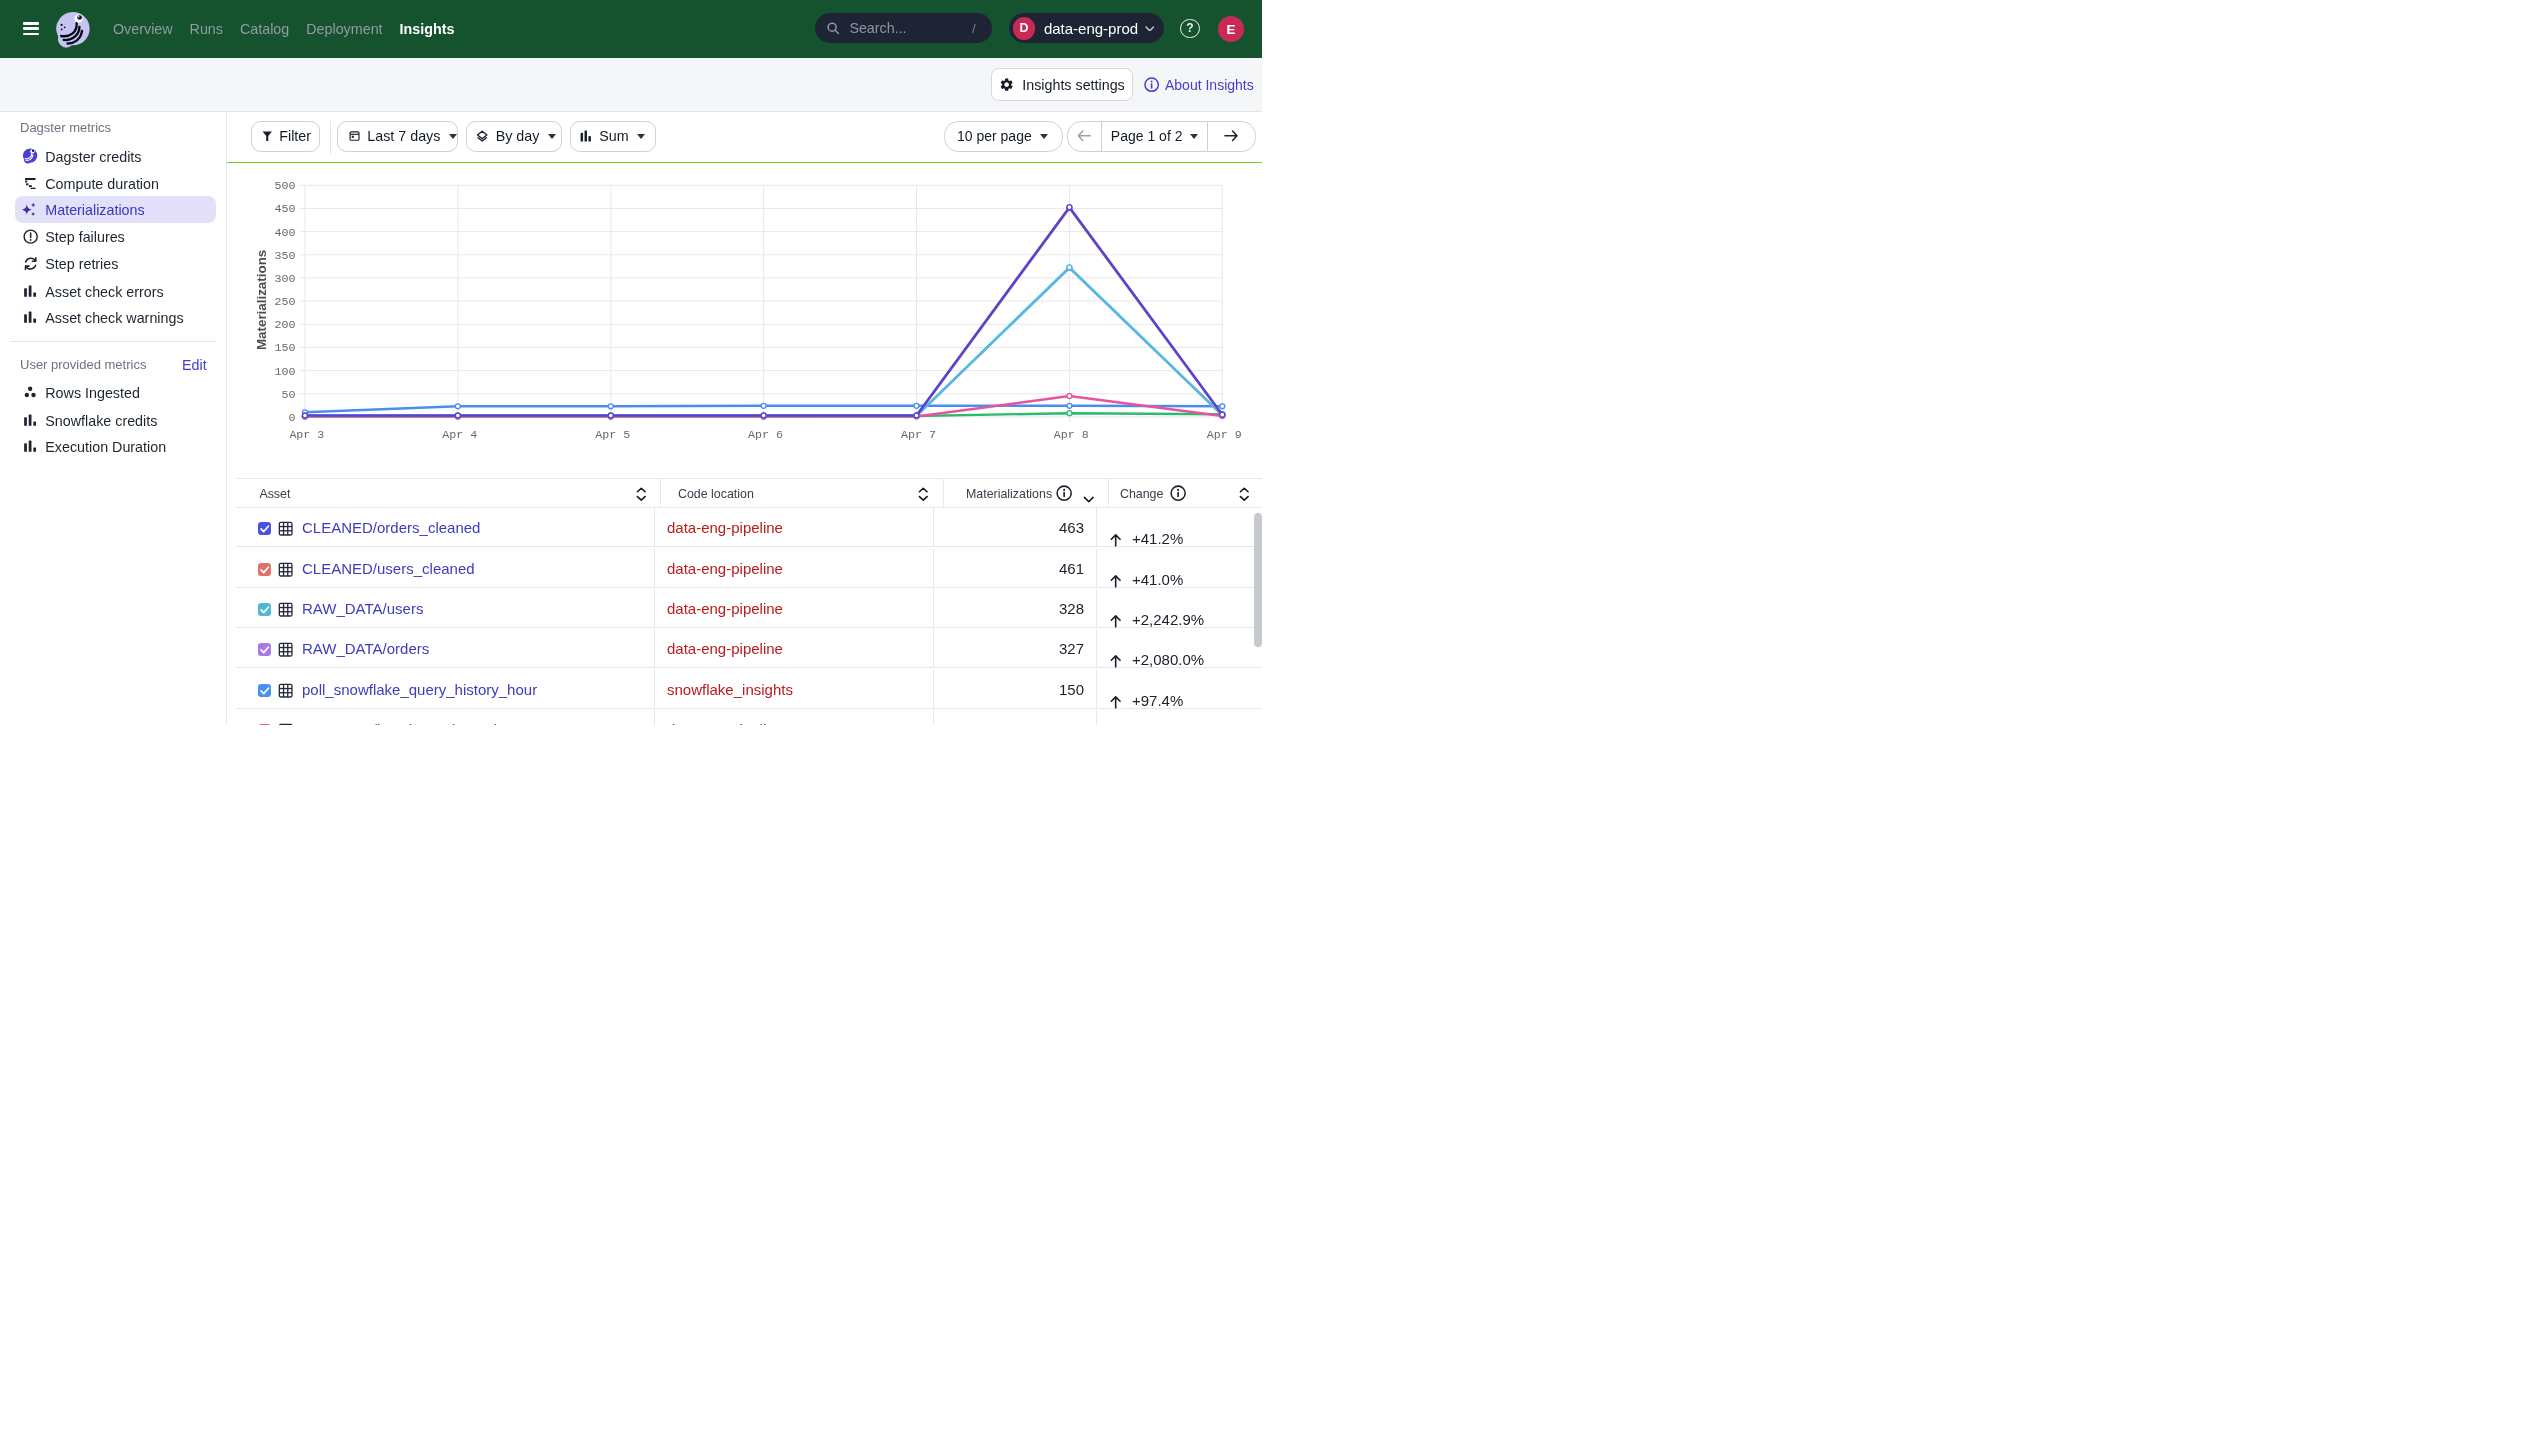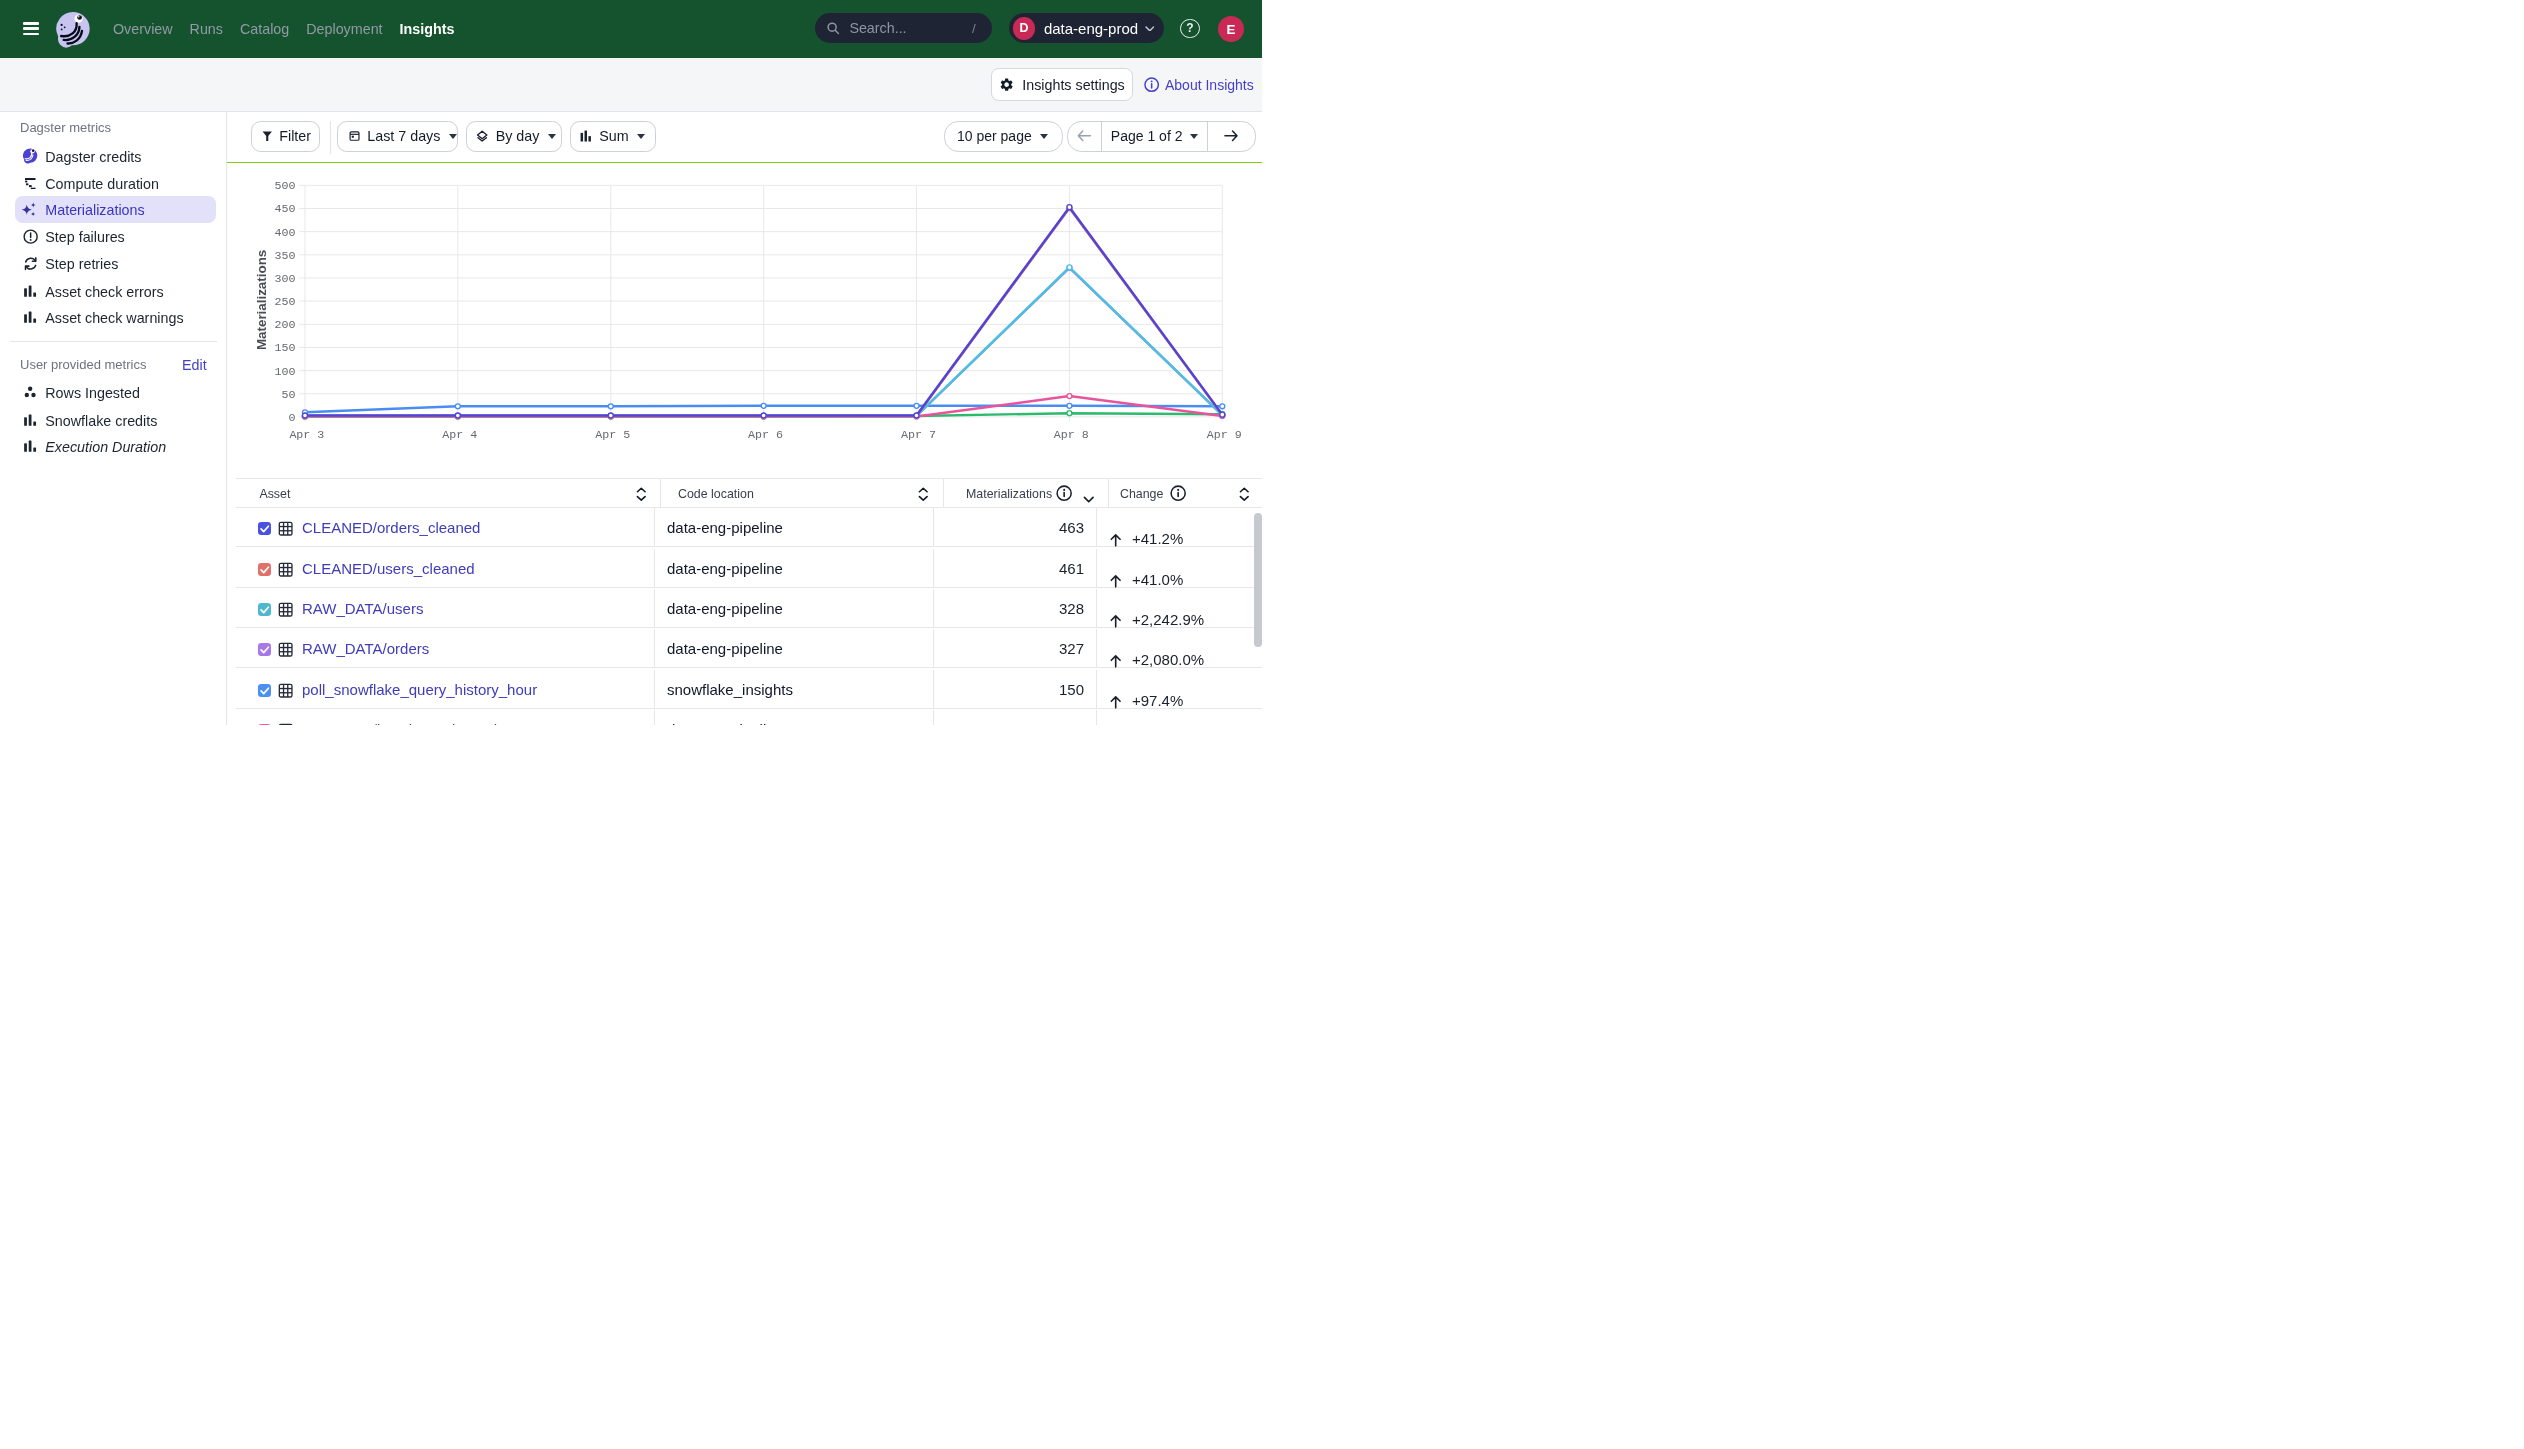--- a/index.html
+++ b/index.html
@@ -49,21 +49,21 @@
 
 
 .tablewrap { position:absolute; left:236px; top:478px; width:1035px; height:247px; background:#fff; border-top:1px solid #e6e7ea; }
 .thead { position:absolute; left:0; top:0; width:1035px; height:29px; border-bottom:1px solid #e6e7ea; }
 .th { position:absolute; top:0; height:29px; display:flex; align-items:center; font-size:12.4px; color:#39404d; }
 .hdiv { position:absolute; top:0; width:1px; height:29px; background:#e6e7ea; }
 .trow { position:absolute; left:0; width:1035px; height:39px; border-bottom:1px solid #e6e7ea; }
 .bdiv { position:absolute; top:0; width:1px; height:39px; background:#e6e7ea; }
 .cbx { position:absolute; left:22px; top:13.5px; width:13.4px; height:13.4px; border-radius:3.3px; }
 .alink { position:absolute; left:66px; top:0; height:39px; display:flex; align-items:center; font-size:15px; color:#3e3cbb; }
-.cloc { position:absolute; left:431px; top:0; height:39px; display:flex; align-items:center; font-size:15px; color:#0f172a; }
+.cloc { position:absolute; left:431px; top:0; height:39px; display:flex; align-items:center; font-size:15px; color:#b91c1c; }
 .mnum { position:absolute; left:697px; width:151px; top:0; height:39px; display:flex; align-items:center; justify-content:flex-end; font-size:15px; color:#1a212c; }
 .chg { position:absolute; left:873px; top:0; height:39px; display:flex; align-items:flex-end; font-size:15px; color:#1a212c; }
 .thumb { position:absolute; left:1254px; top:513px; width:7.7px; height:134px; border-radius:3.8px; background:#c6c9cf; }
 </style>
 </head>
 <body>
 <div id="app">
   <div class="topbar">
     <div class="burger">
         <div></div>
@@ -218,21 +218,21 @@
     <div class="sitem" style="top:295px;">
         <span class="sic">
       <svg width="14.3" height="14.3" viewBox="0 0 15 15" fill="#1c2530">
             <rect x="1.2" y="4.5" width="2.9" height="9" rx="0.5"></rect>
             <rect x="6" y="1.5" width="2.9" height="12" rx="0.5"></rect>
             <rect x="10.8" y="9" width="2.9" height="4.5" rx="0.5"></rect>
           </svg>
       </span>
         <span class="stx">Snowflake credits</span>
       </div>
-    <div class="sitem" style="top:321px;font-style:italic;">
+    <div class="sitem" style="top:321px;">
         <span class="sic">
       <svg width="14.3" height="14.3" viewBox="0 0 15 15" fill="#1c2530">
             <rect x="1.2" y="4.5" width="2.9" height="9" rx="0.5"></rect>
             <rect x="6" y="1.5" width="2.9" height="12" rx="0.5"></rect>
             <rect x="10.8" y="9" width="2.9" height="4.5" rx="0.5"></rect>
           </svg>
       </span>
         <span class="stx">Execution Duration</span>
       </div>
   </div>

